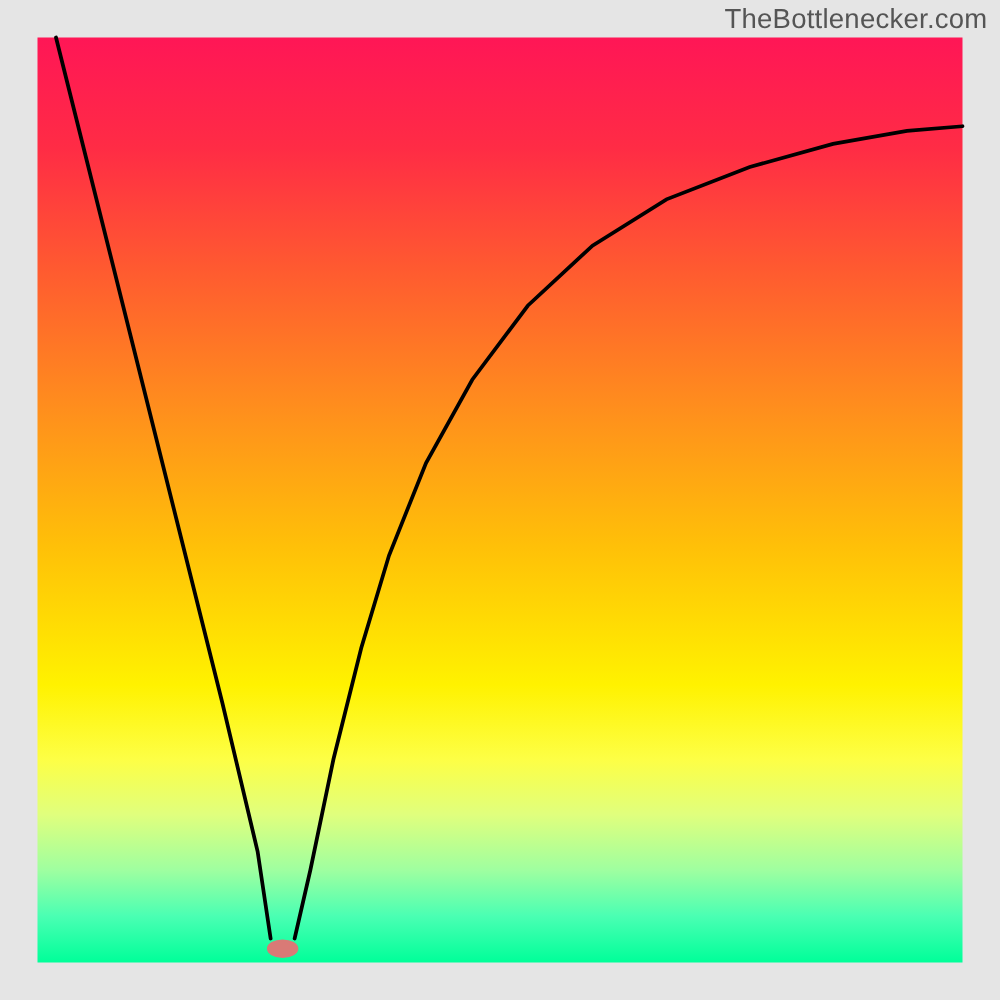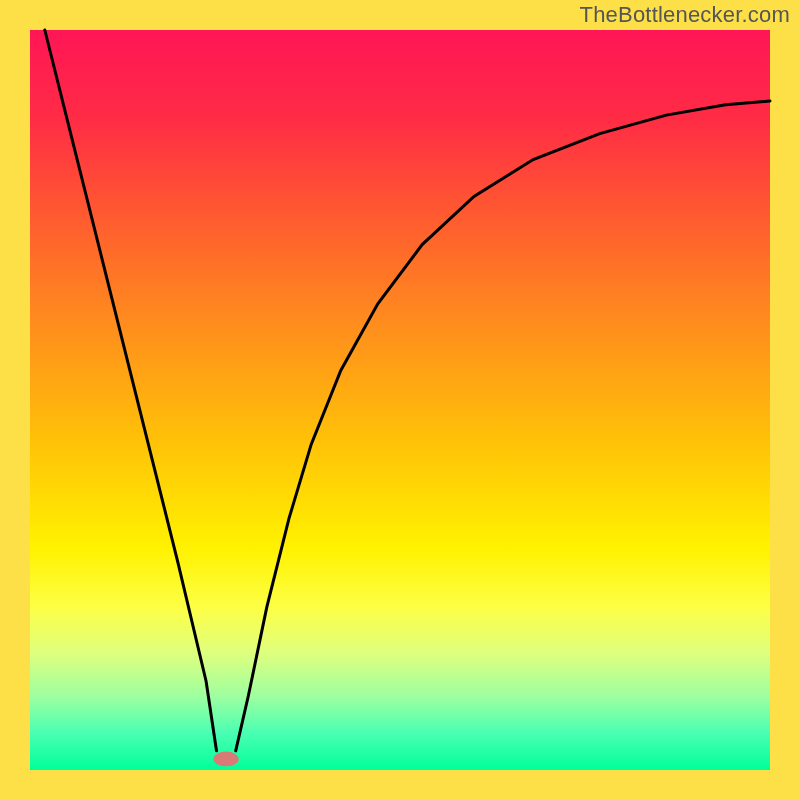--- a/index.html
+++ b/index.html
@@ -8,21 +8,21 @@
     width: 800px;
     height: 800px;
     overflow: hidden;
     background: #000;
     font-family: Arial, Helvetica, sans-serif;
   }
   .frame {
     position: relative;
     width: 800px;
     height: 800px;
-    background: #fde047;
+    background: #e5e5e5;
   }
   svg.chart {
     position: absolute;
     top: 0;
     left: 0;
   }
   .watermark {
     position: absolute;
     top: 2px;
     right: 10px;

